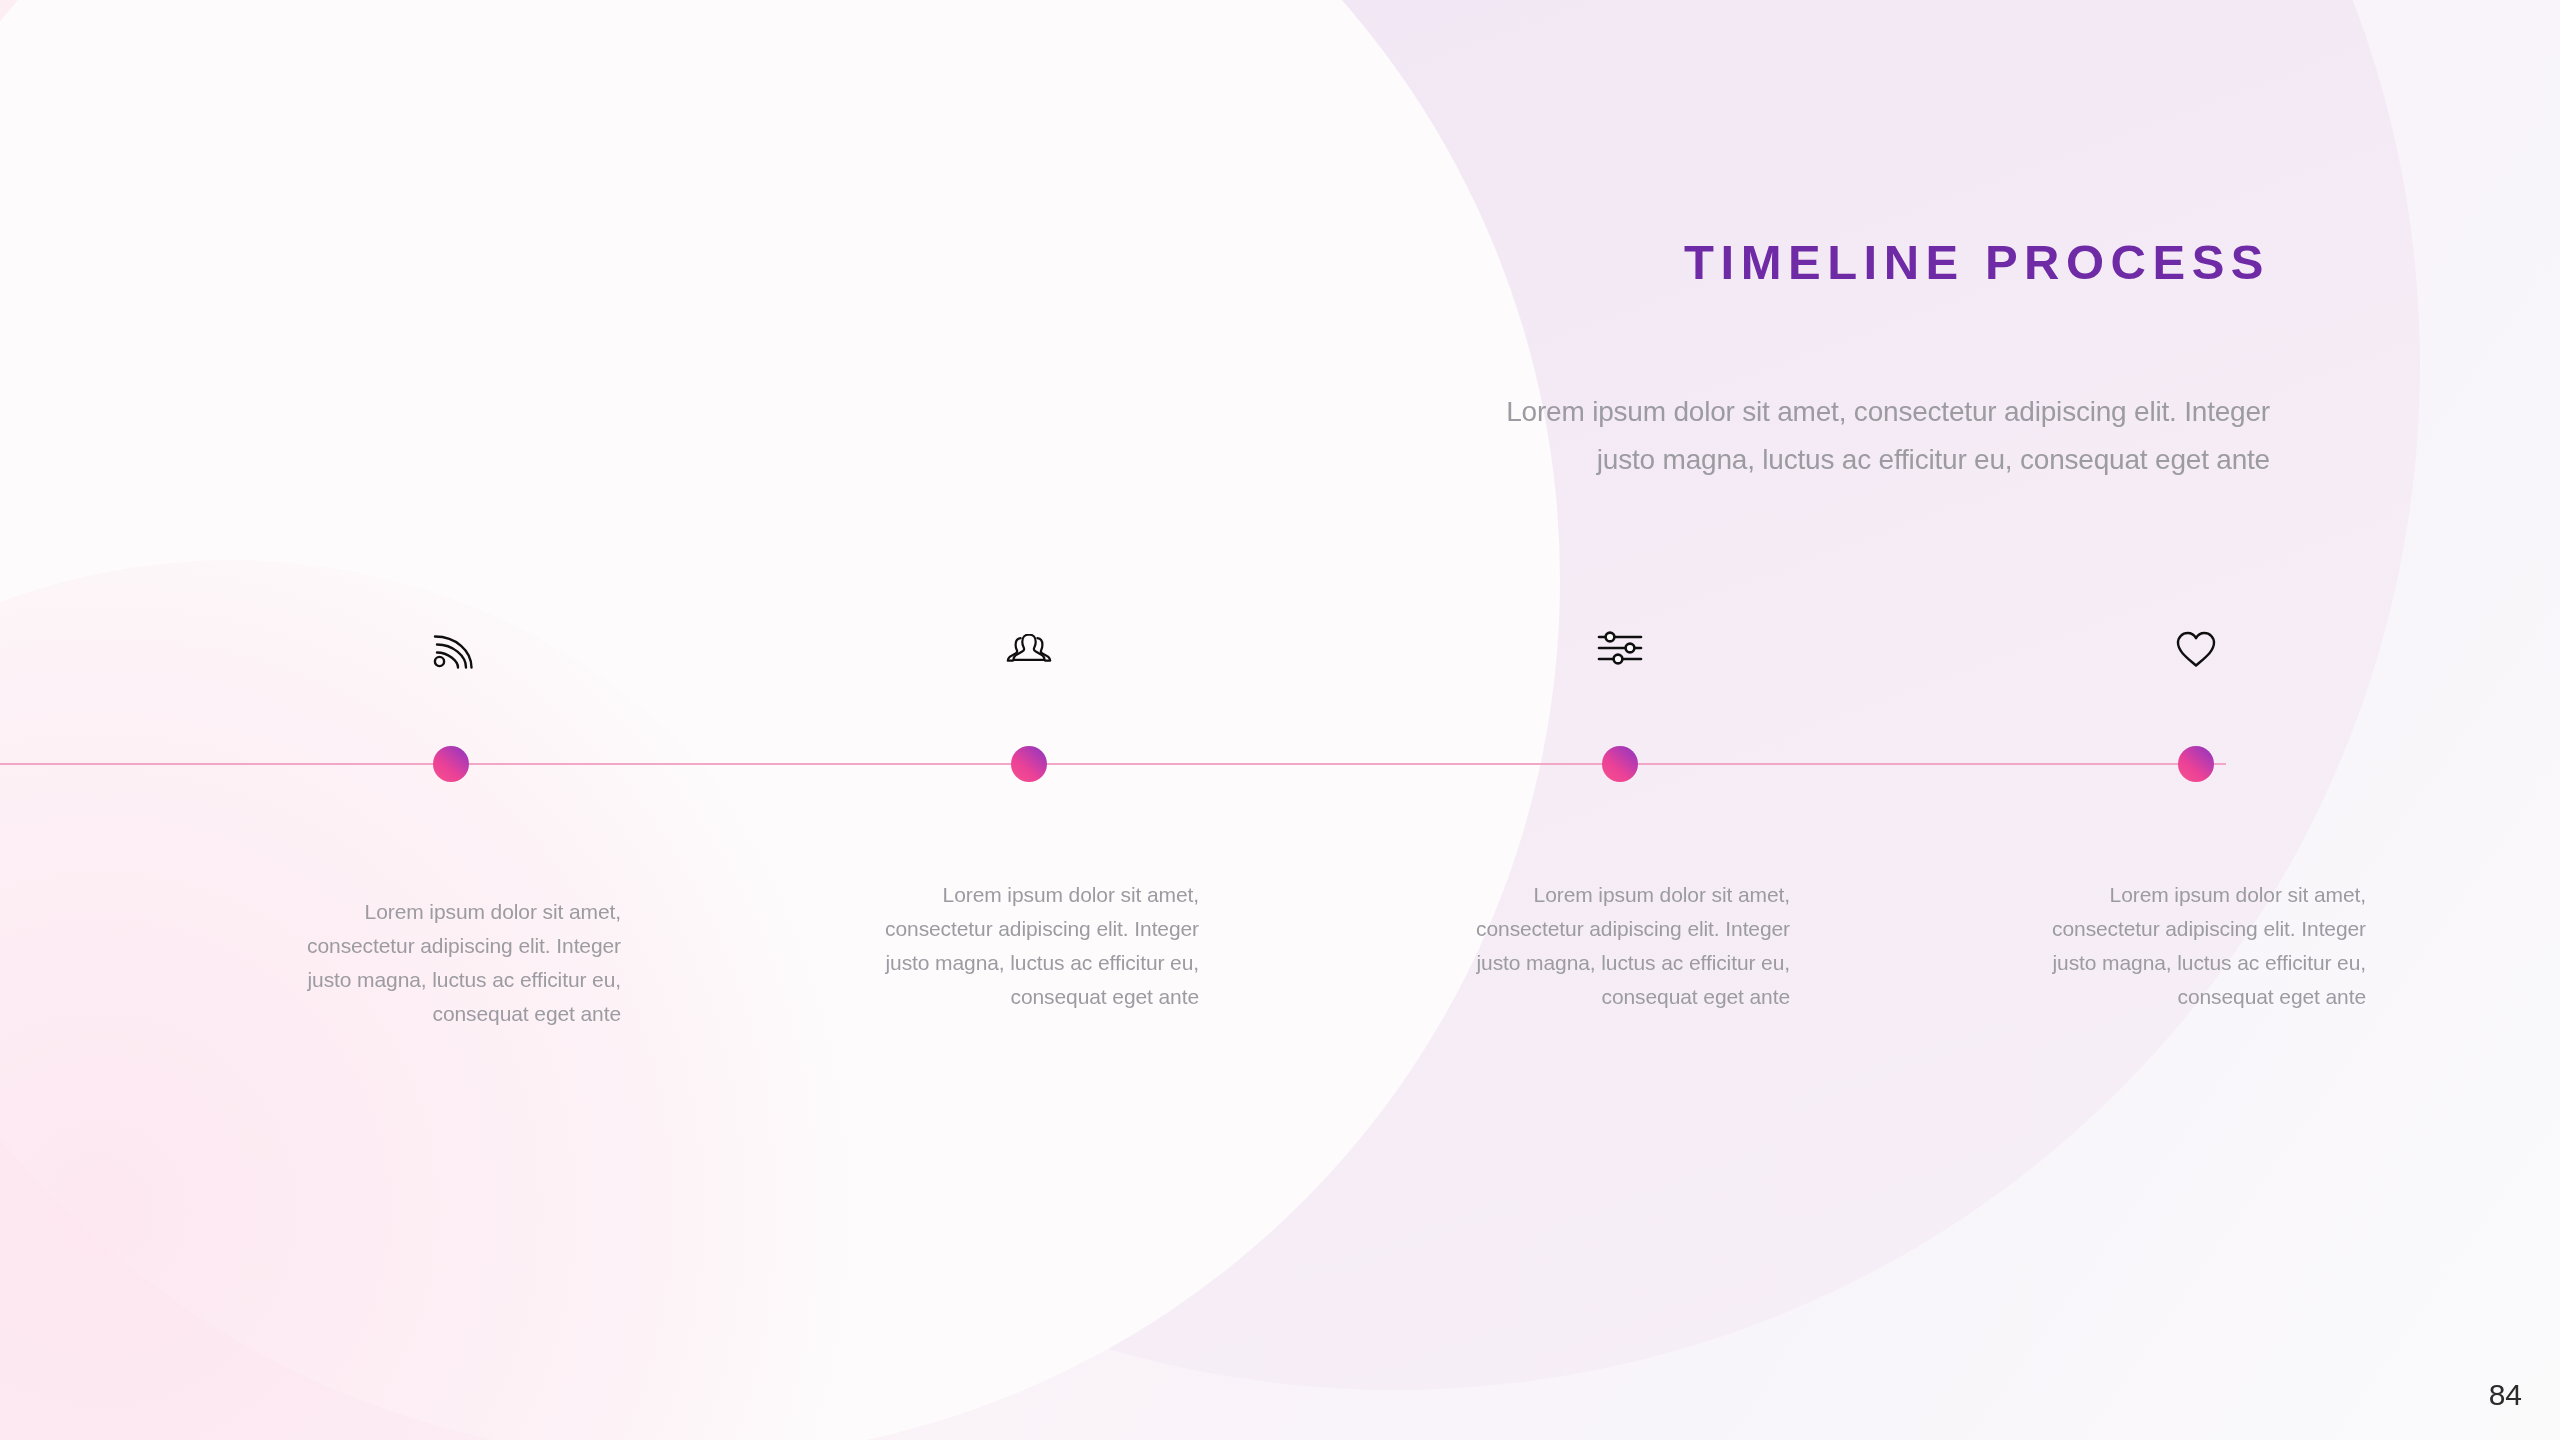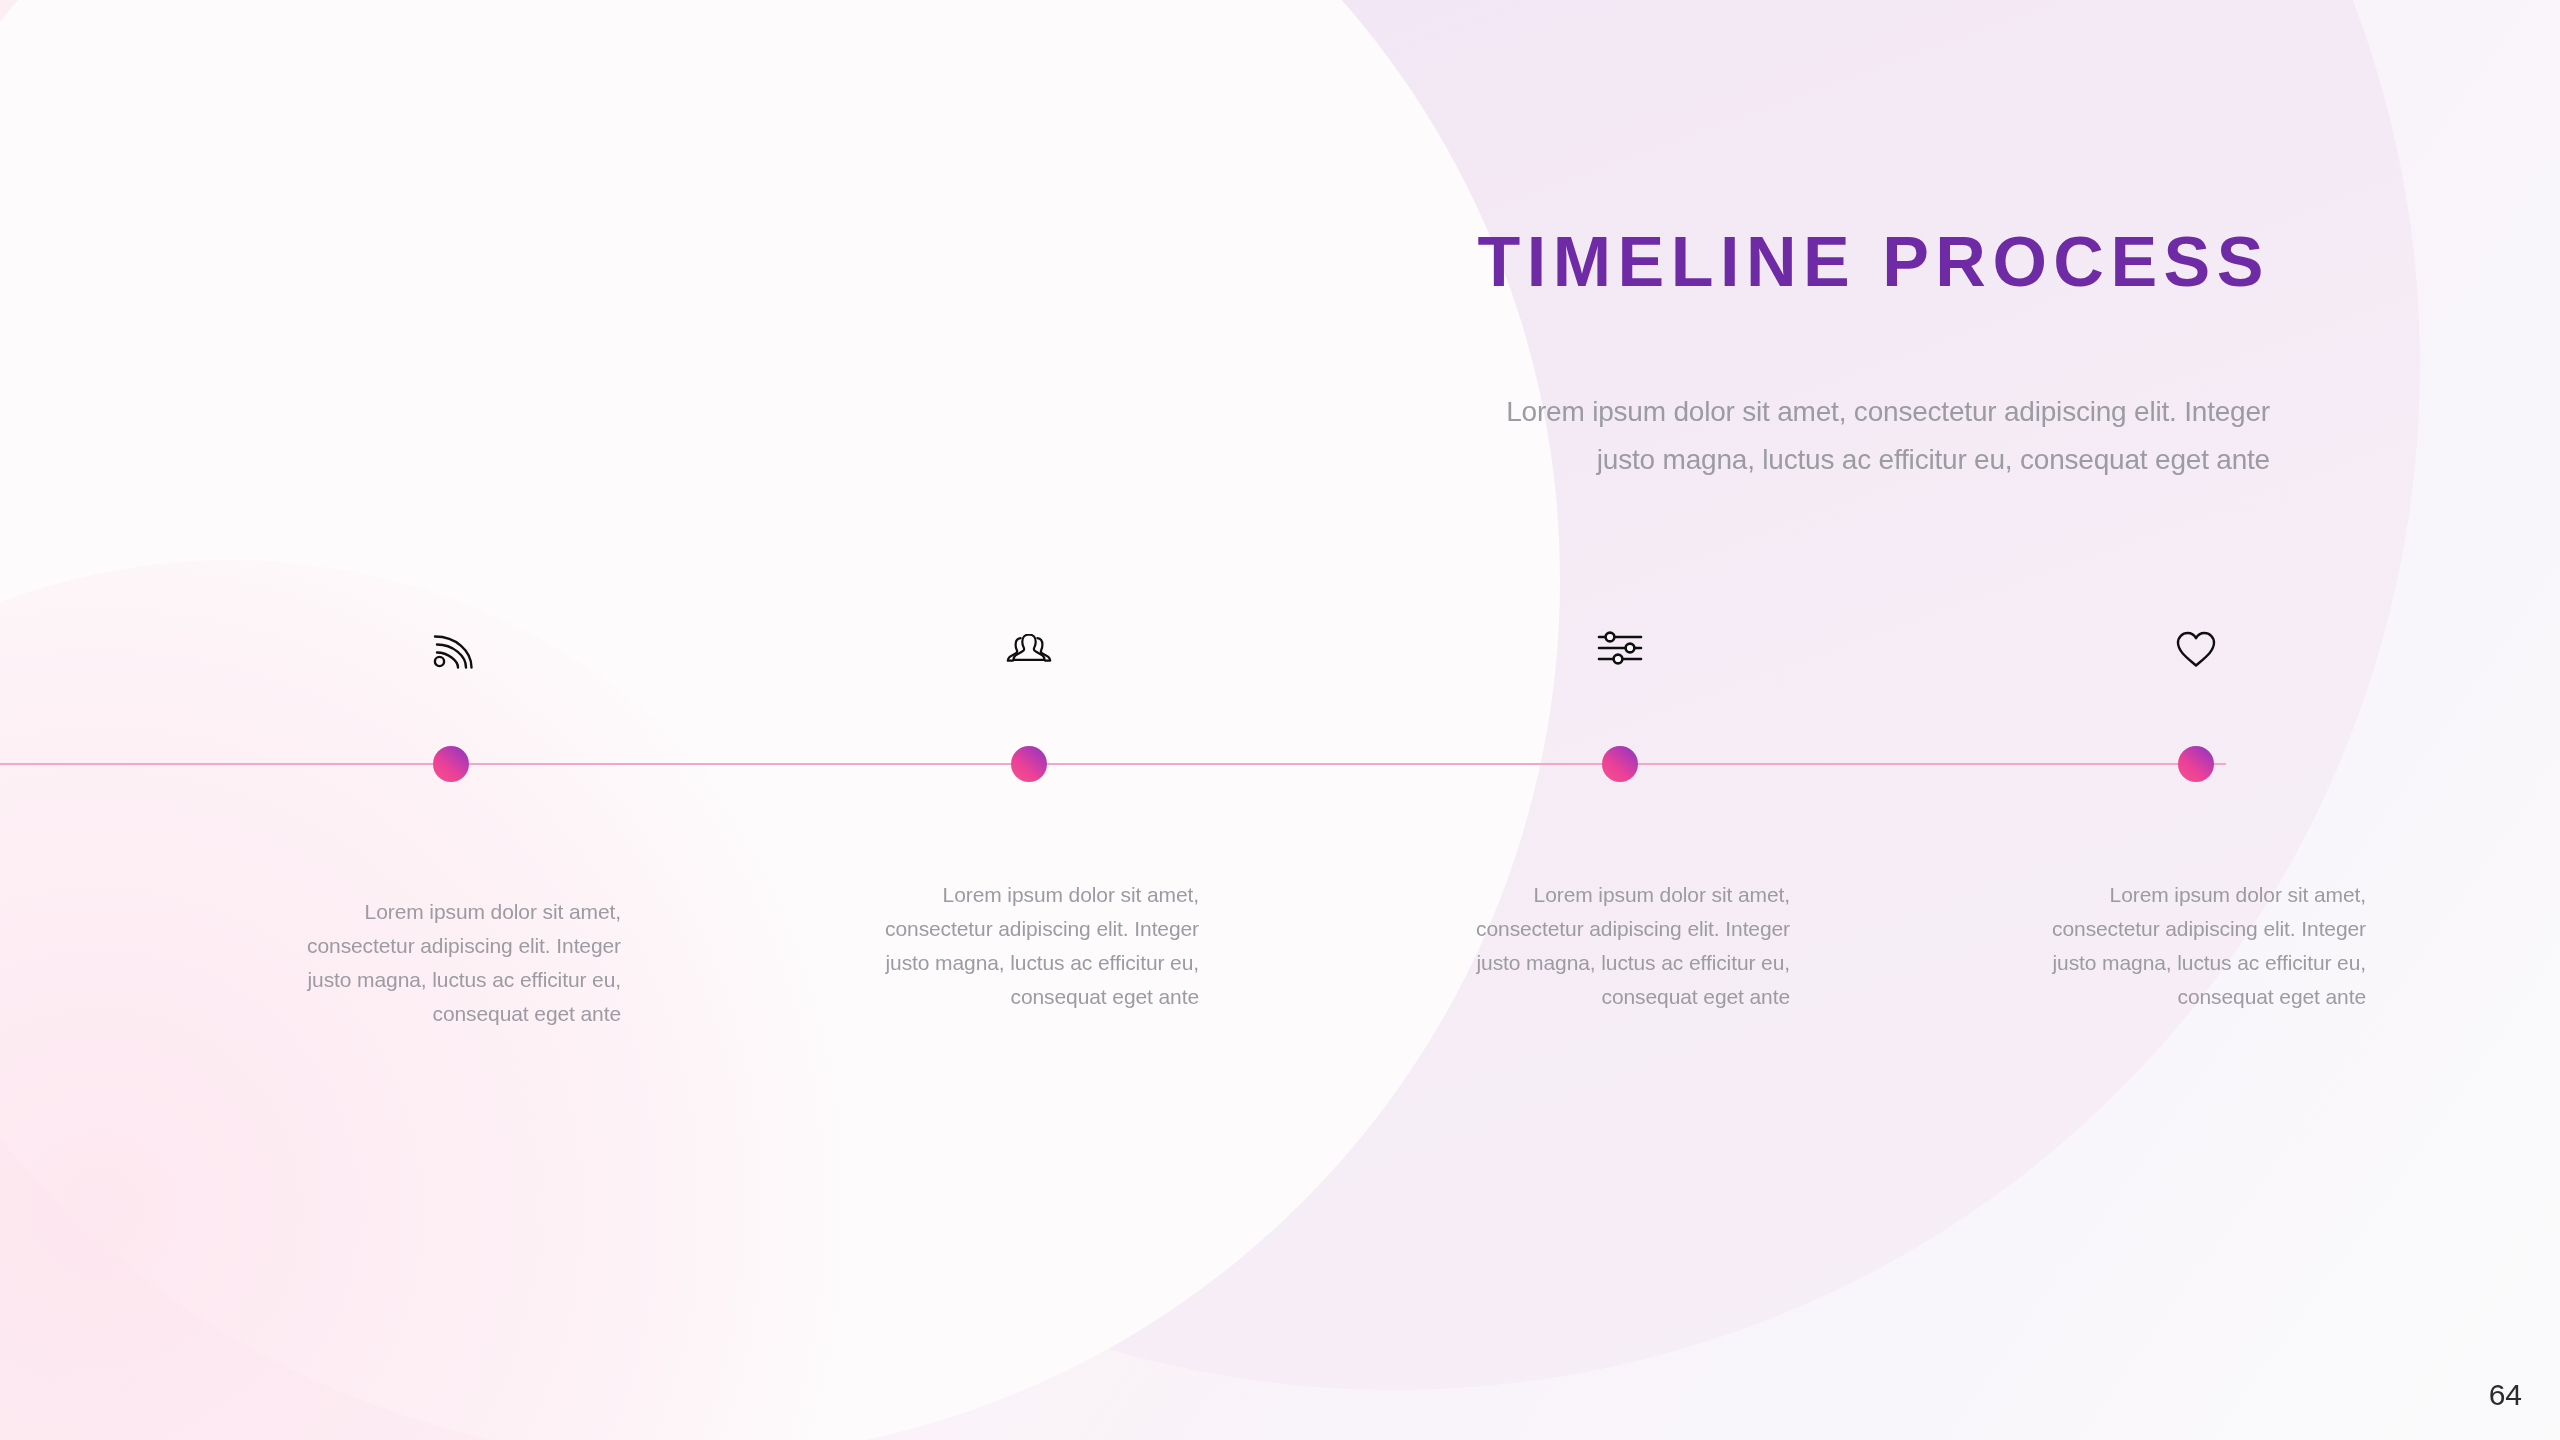--- a/index.html
+++ b/index.html
@@ -94,21 +94,21 @@
     line-height: 34px;
     letter-spacing: -0.1px;
   }
 
   
   .title {
     position: absolute;
     right: 290px;
     top: 262px;
     transform: translateY(-50%);
-    font-size: 70px;
+    font-size: 49px;
     font-weight: bold;
     color: #6f2aa6;
     letter-spacing: 6.5px;
     white-space: nowrap;
     text-align: center;
     font-stretch: condensed;
   }
   .subtitle {
     position: absolute;
     right: 290px;
@@ -185,15 +185,15 @@
       <svg width="46" height="42" viewBox="0 0 46 42" fill="none" stroke="#0f0f0f" stroke-width="2.4" stroke-linejoin="round">
         <path d="M23 37.5 C15 30.5 5 23.5 5 14.8 5 9.2 9.3 5 14.6 5 c3.7 0 6.8 2.1 8.4 5.2 C24.6 7.1 27.7 5 31.4 5 36.7 5 41 9.2 41 14.8 41 23.5 31 30.5 23 37.5 Z"></path>
       </svg>
     </div>
     <div class="step-marker"></div>
     <div class="step-caption" style="top:878px;">Lorem ipsum dolor sit amet, consectetur adipiscing elit. Integer justo magna, luctus ac efficitur eu, consequat eget ante</div>
   </div>
 
   <div class="title">TIMELINE PROCESS</div>
   <div class="subtitle">Lorem ipsum dolor sit amet, consectetur adipiscing elit. Integer justo magna, luctus ac efficitur eu, consequat eget ante</div>
-  <div class="page-number">64</div>
+  <div class="page-number">84</div>
 
 </div>
 
 </body></html>

